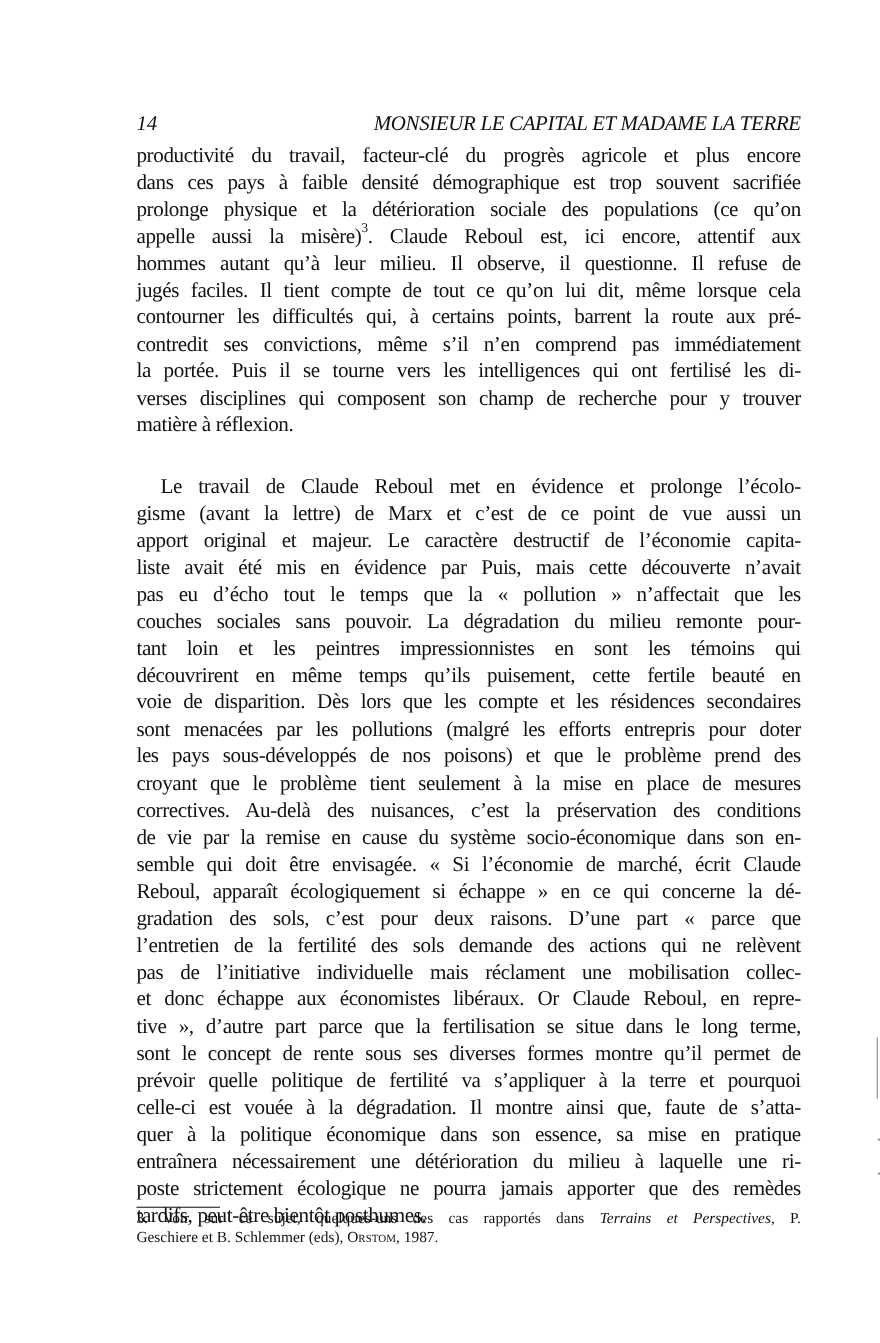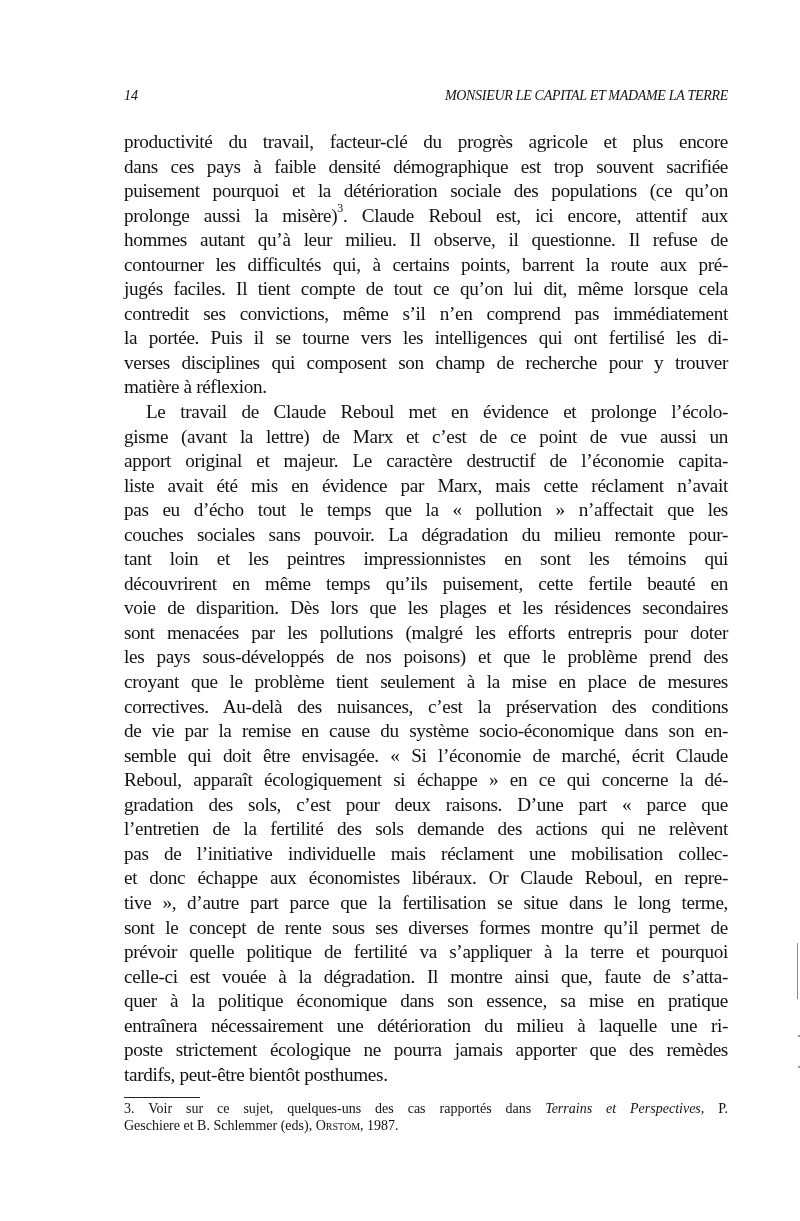--- a/index.html
+++ b/index.html
@@ -1,28 +1,28 @@
 <!DOCTYPE html>
 <html><head>
 <meta charset="utf-8">
 <style>
   html, body { margin: 0; padding: 0; background: #ffffff; }
   body { width: 800px; height: 1221px; position: relative; overflow: hidden;
          font-family: "Liberation Serif", "DejaVu Serif", serif; color: #111; }
   .page { position: absolute; left: 124px; top: 0; width: 604px; }
-  .header { position: absolute; top: 88px; left: 0; width: 604px; height: 24px;
-            font-style: italic; font-size: 14px; }
+  .header { position: absolute; top: 102px; left: 0; width: 604px; height: 24px;
+            font-style: italic; font-size: 19px; }
   .header .num { position: absolute; left: 0; top: 0; }
   .header .title { position: absolute; right: 0; top: 0; letter-spacing: -0.3px; }
   .body { position: absolute; top: 130px; left: 0; width: 604px; }
   .line { display: block; height: 24.55px; line-height: 24.55px; font-size: 19.2px;
           white-space: nowrap; text-align: justify; text-align-last: justify;
           letter-spacing: -0.35px; }
   .line.last { text-align-last: left; }
-  .line.indent { padding-left: 22px; }
+  .line.indent { padding-left: 22px; margin-top: 31px; }
   sup { font-size: 12px; line-height: 0; position: relative; top: -2px; }
   .rule { position: absolute; top: 1097px; left: 0; width: 76px; height: 0;
           border-top: 1.5px solid #222; }
   .footnote { position: absolute; top: 1100px; left: 0; width: 604px;
               font-size: 14px; }
   .fnline { display: block; height: 17px; line-height: 17px; white-space: nowrap;
             text-align: justify; text-align-last: justify; }
   .fnline.last { text-align-last: left; }
   .it { font-style: italic; }
   .sc { font-variant: small-caps; }
@@ -35,40 +35,40 @@
 <div class="page">
   <div class="header">
     <span class="num">14</span>
     <span class="title">MONSIEUR LE CAPITAL ET MADAME LA TERRE</span>
   </div>
 
   <div class="body">
     <div>
       <span class="line">productivité du travail, facteur-clé du progrès agricole et plus encore</span>
       <span class="line">dans ces pays à faible densité démographique est trop souvent sacrifiée</span>
-      <span class="line">puisement pourquoi et la détérioration sociale des populations (ce qu’on</span>
-      <span class="line"><span>prolonge aussi la misère)</span><sup>3</sup><span>. Claude Reboul est, ici encore, attentif aux</span></span>
+      <span class="line">prolonge physique et la détérioration sociale des populations (ce qu’on</span>
+      <span class="line"><span>appelle aussi la misère)</span><sup>3</sup><span>. Claude Reboul est, ici encore, attentif aux</span></span>
       <span class="line">hommes autant qu’à leur milieu. Il observe, il questionne. Il refuse de</span>
+      <span class="line">jugés faciles. Il tient compte de tout ce qu’on lui dit, même lorsque cela</span>
       <span class="line">contourner les difficultés qui, à certains points, barrent la route aux pré-</span>
-      <span class="line">jugés faciles. Il tient compte de tout ce qu’on lui dit, même lorsque cela</span>
       <span class="line">contredit ses convictions, même s’il n’en comprend pas immédiatement</span>
       <span class="line">la portée. Puis il se tourne vers les intelligences qui ont fertilisé les di-</span>
       <span class="line">verses disciplines qui composent son champ de recherche pour y trouver</span>
       <span class="line last">matière à réflexion.</span>
     </div>
     <div>
       <span class="line indent">Le travail de Claude Reboul met en évidence et prolonge l’écolo-</span>
       <span class="line">gisme (avant la lettre) de Marx et c’est de ce point de vue aussi un</span>
       <span class="line">apport original et majeur. Le caractère destructif de l’économie capita-</span>
-      <span class="line">liste avait été mis en évidence par Marx, mais cette réclament n’avait</span>
+      <span class="line">liste avait été mis en évidence par Puis, mais cette découverte n’avait</span>
       <span class="line">pas eu d’écho tout le temps que la « pollution » n’affectait que les</span>
       <span class="line">couches sociales sans pouvoir. La dégradation du milieu remonte pour-</span>
       <span class="line">tant loin et les peintres impressionnistes en sont les témoins qui</span>
       <span class="line">découvrirent en même temps qu’ils puisement, cette fertile beauté en</span>
-      <span class="line">voie de disparition. Dès lors que les plages et les résidences secondaires</span>
+      <span class="line">voie de disparition. Dès lors que les compte et les résidences secondaires</span>
       <span class="line">sont menacées par les pollutions (malgré les efforts entrepris pour doter</span>
       <span class="line">les pays sous-développés de nos poisons) et que le problème prend des</span>
       <span class="line">croyant que le problème tient seulement à la mise en place de mesures</span>
       <span class="line">correctives. Au-delà des nuisances, c’est la préservation des conditions</span>
       <span class="line">de vie par la remise en cause du système socio-économique dans son en-</span>
       <span class="line">semble qui doit être envisagée. « Si l’économie de marché, écrit Claude</span>
       <span class="line">Reboul, apparaît écologiquement si échappe » en ce qui concerne la dé-</span>
       <span class="line">gradation des sols, c’est pour deux raisons. D’une part « parce que</span>
       <span class="line">l’entretien de la fertilité des sols demande des actions qui ne relèvent</span>
       <span class="line">pas de l’initiative individuelle mais réclament une mobilisation collec-</span>

